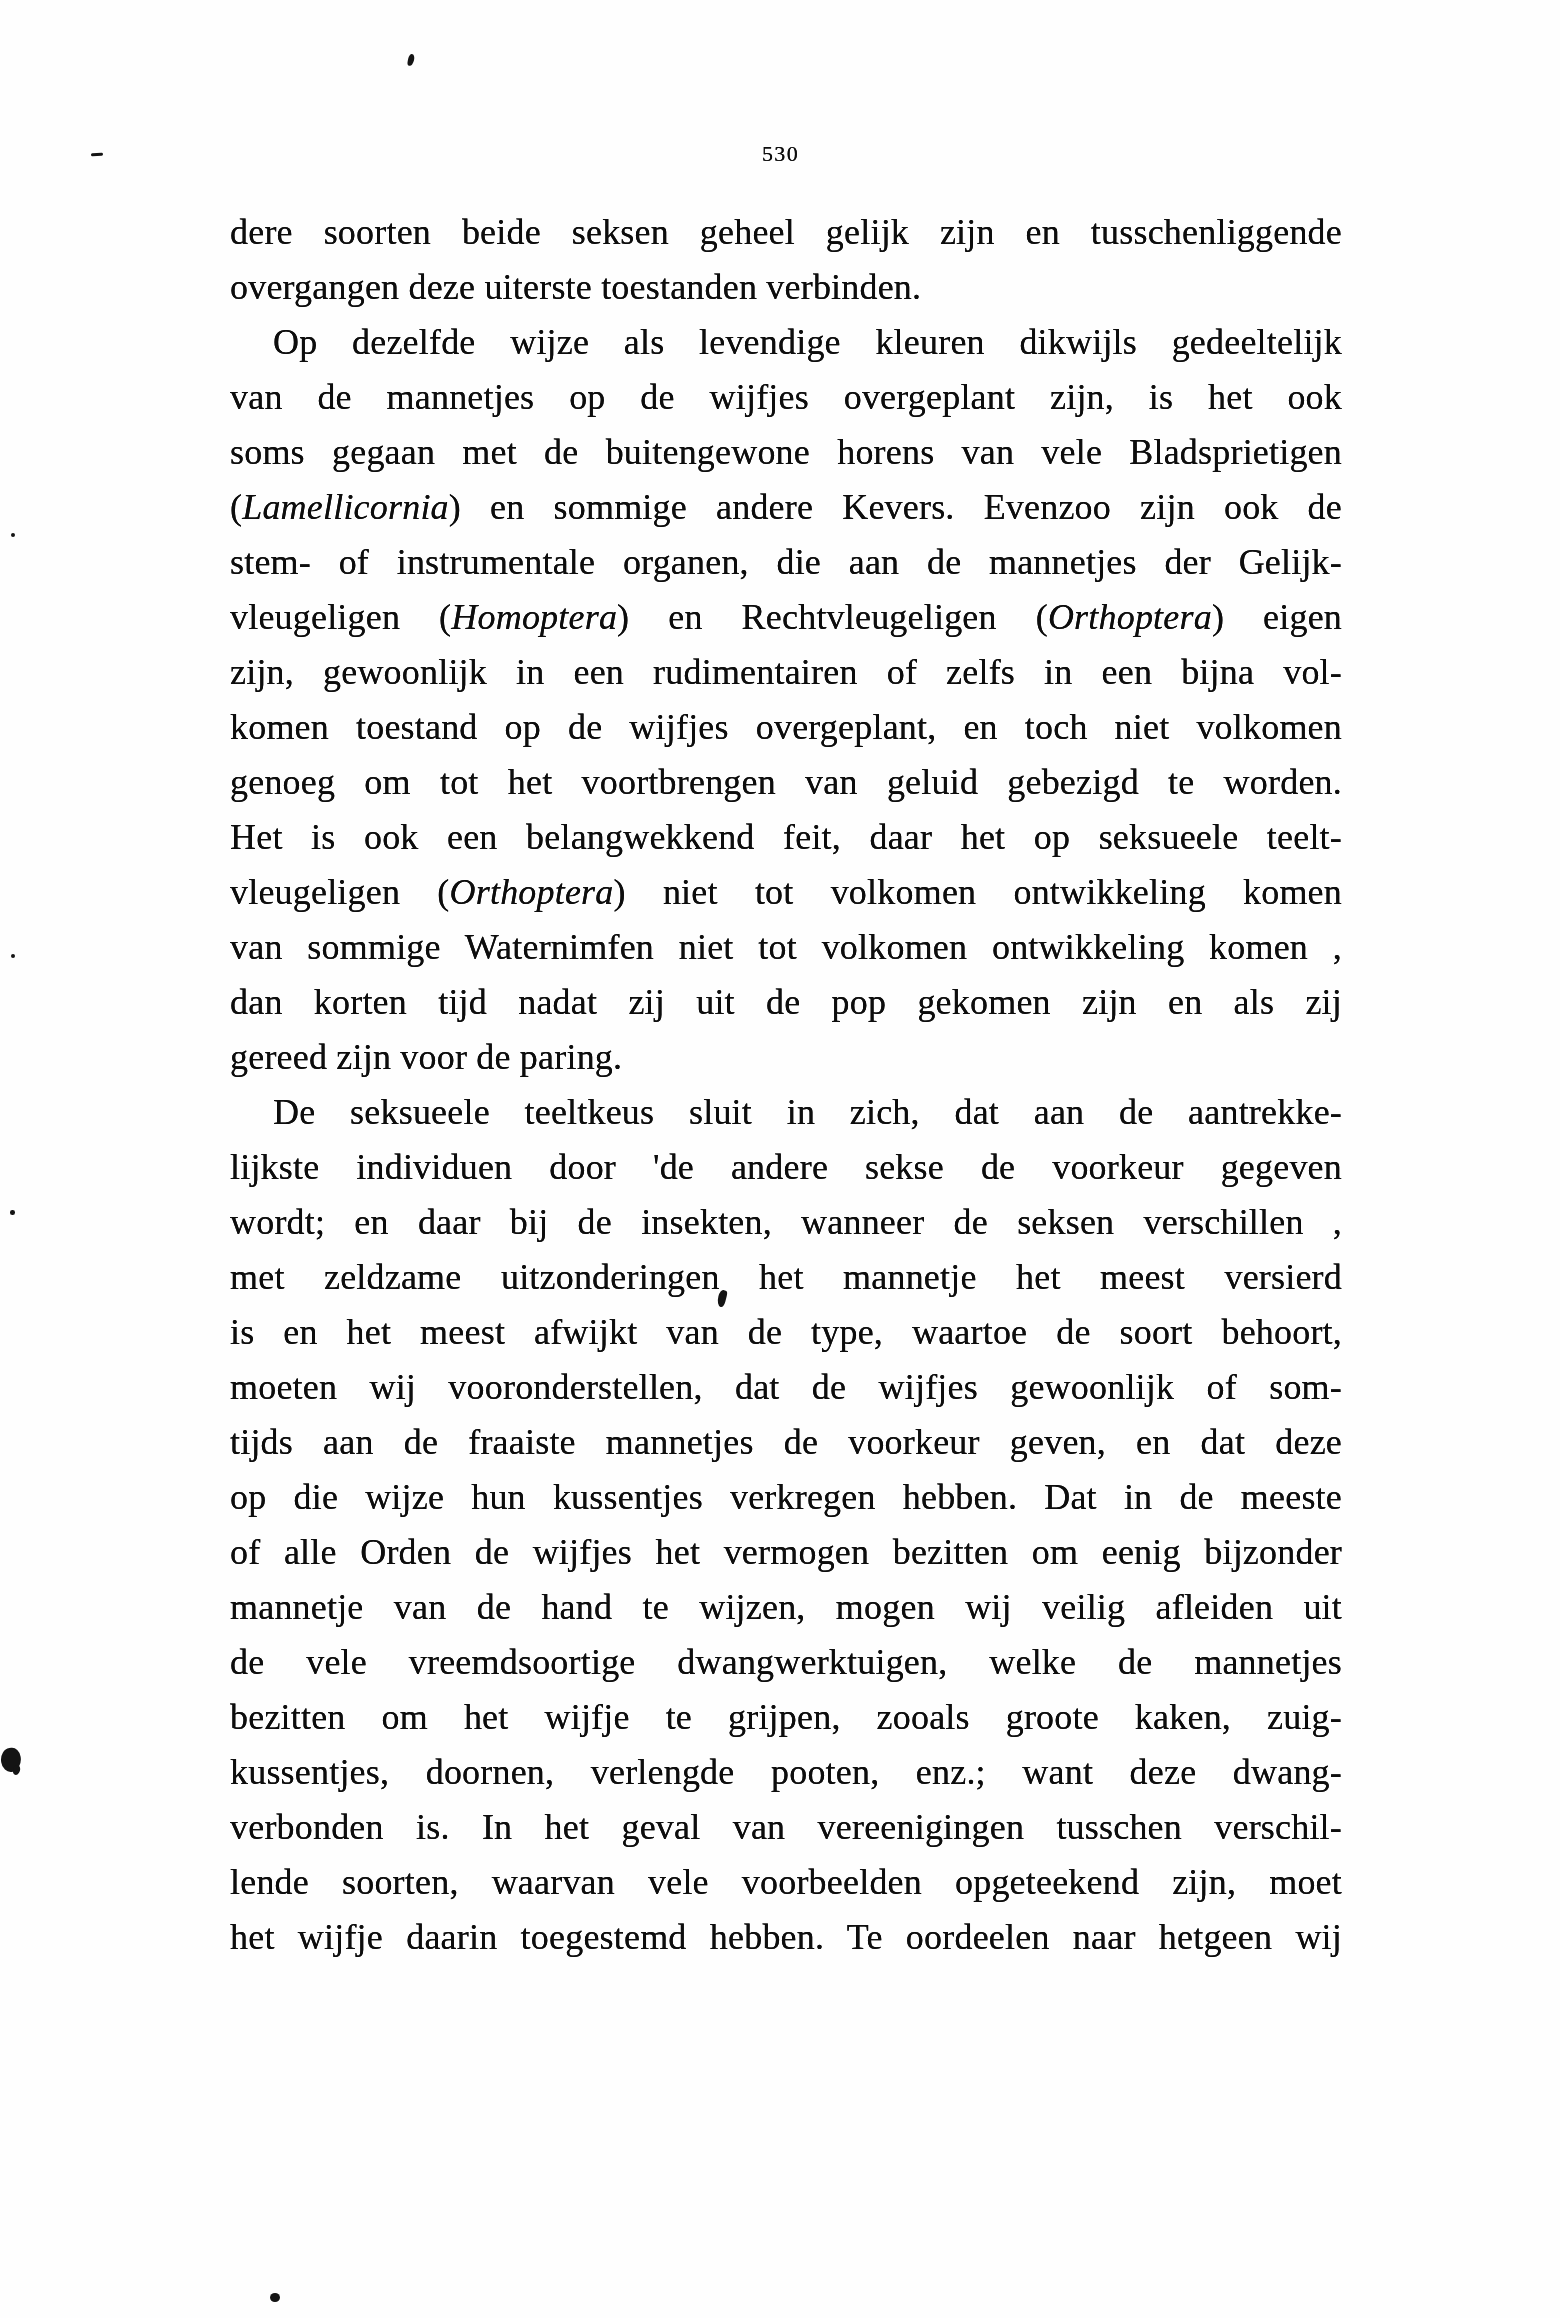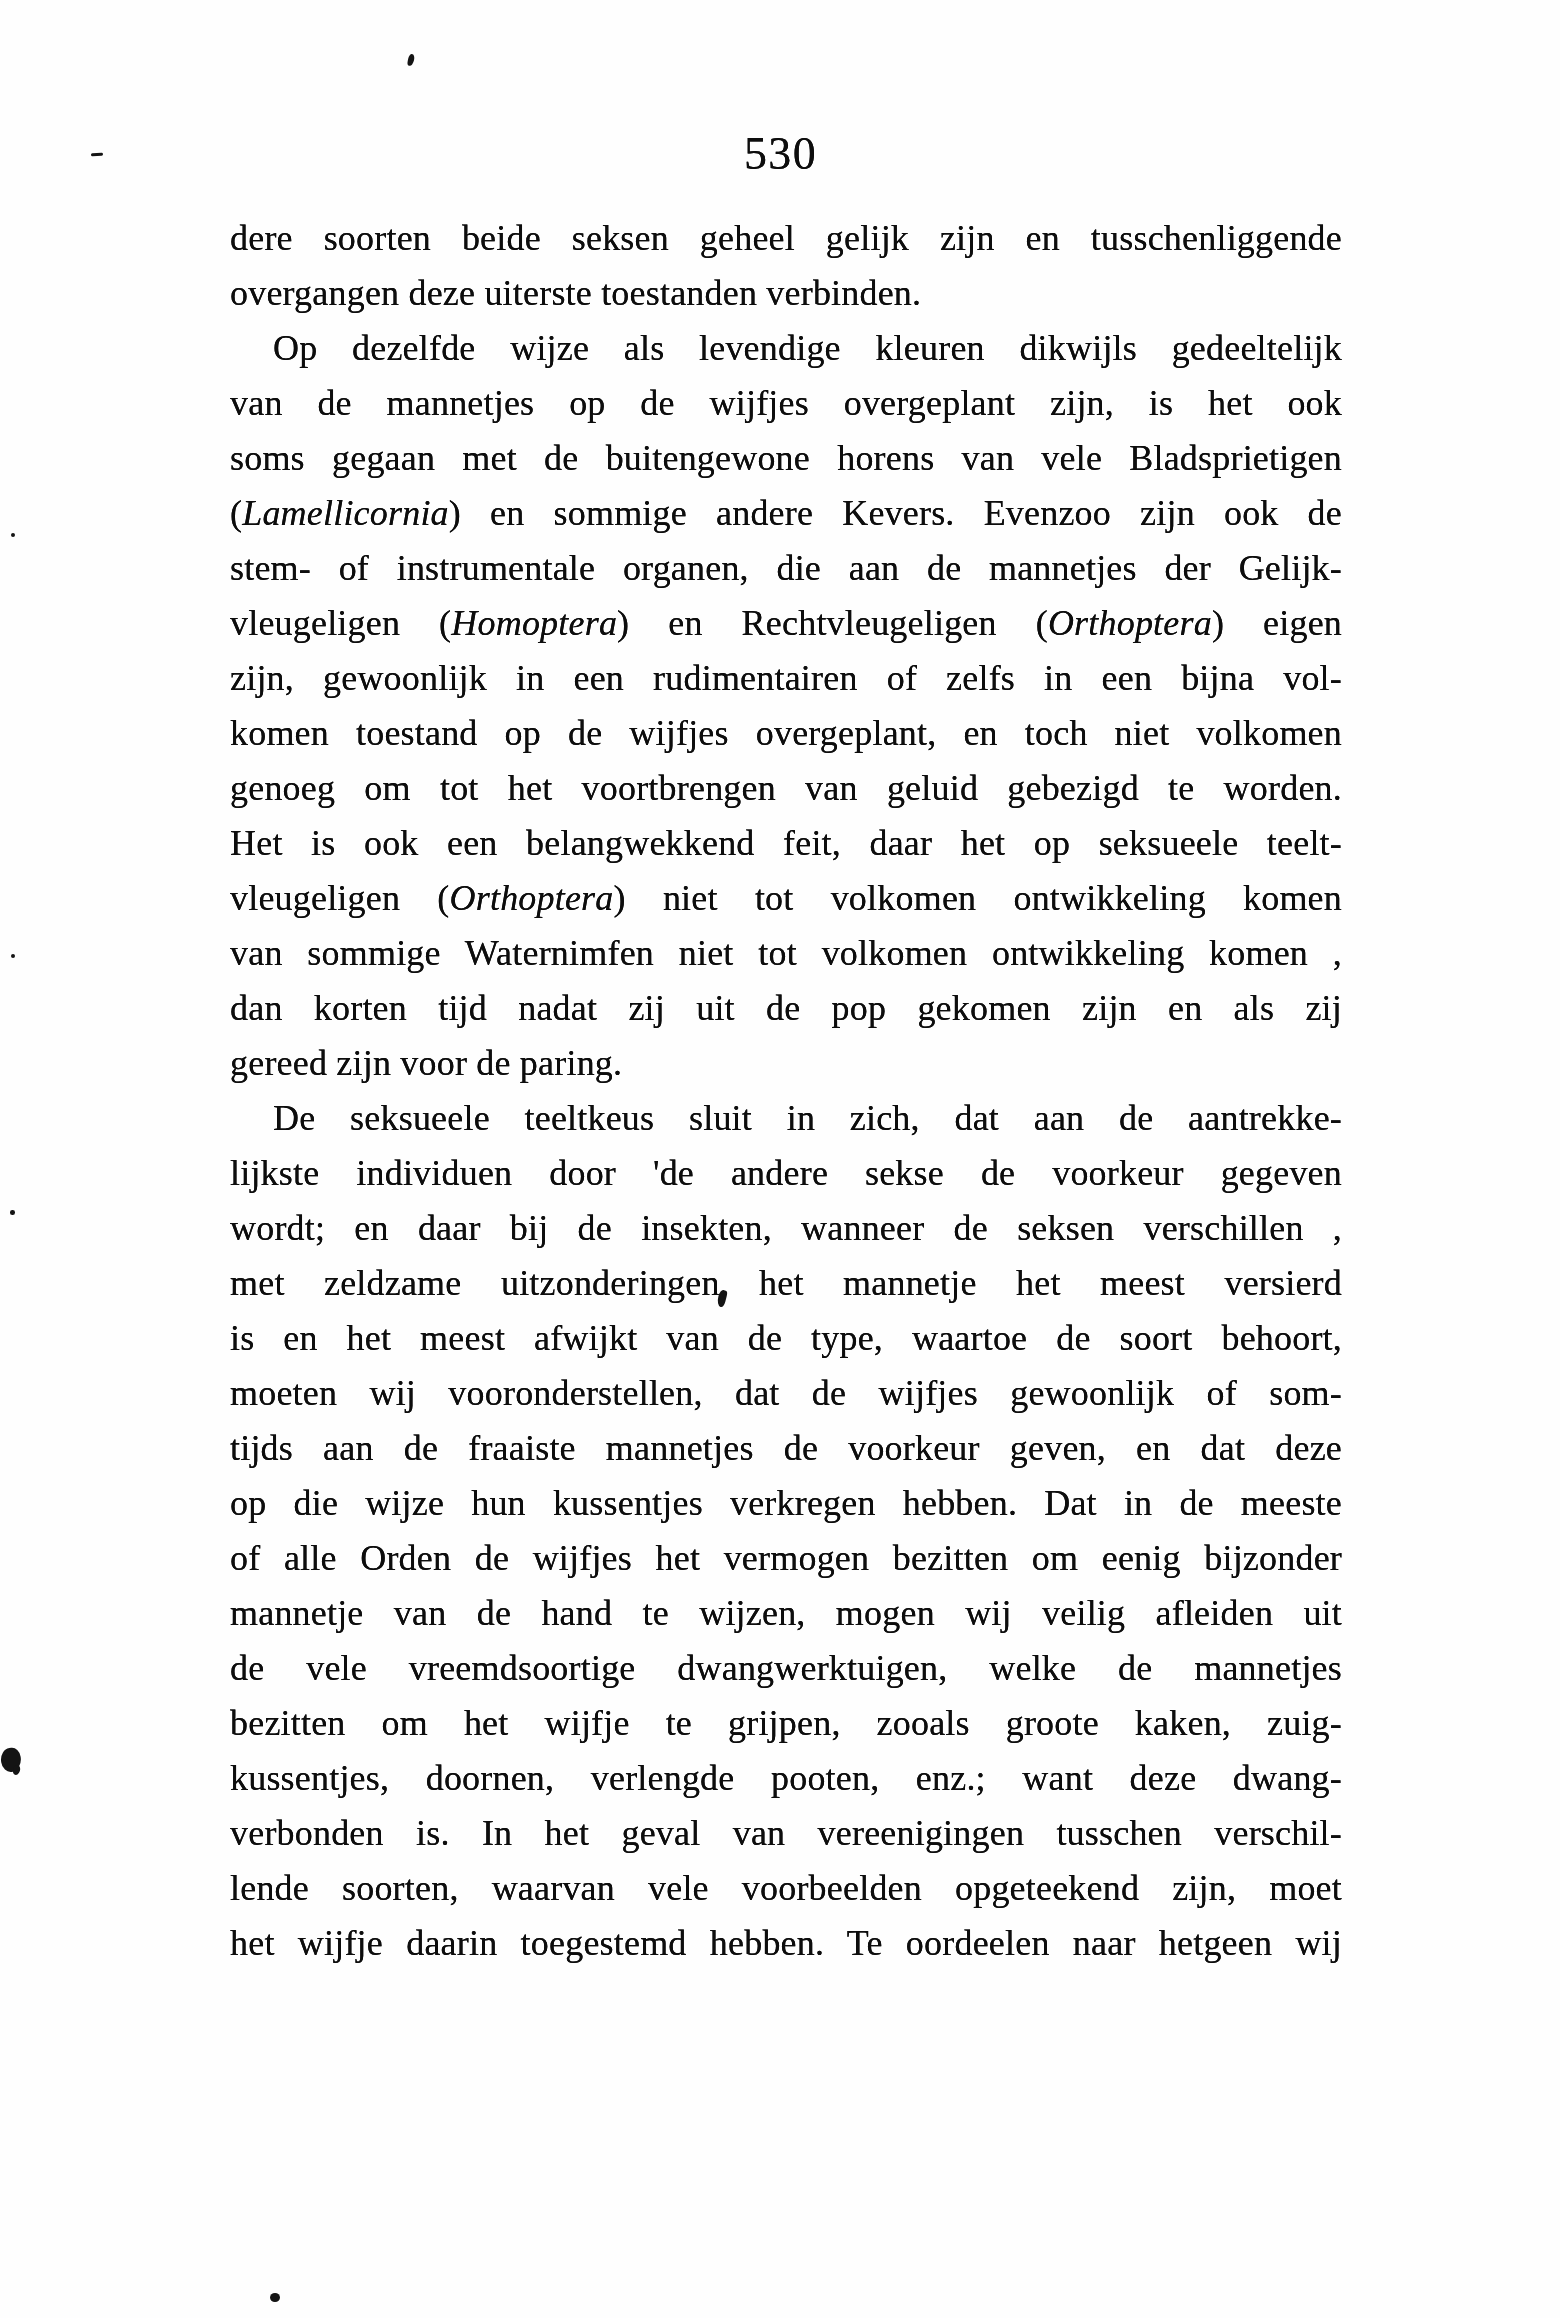--- a/index.html
+++ b/index.html
@@ -11,29 +11,29 @@
     overflow: hidden;
     font-family: "Liberation Serif", "DejaVu Serif", serif;
     color: #0d0d0d;
   }
   .page-number {
     position: absolute;
     top: 137px;
     left: 0;
     width: 100%;
     text-align: center;
-    font-size: 46px;
+    font-size: 22px;
     line-height: 34px;
     letter-spacing: 1.4px;
     text-shadow: 0 0 0.5px currentColor;
   }
   .text-block {
     position: absolute;
     left: 230px;
-    top: 211px;
+    top: 205px;
     width: 1112px;
   }
   .line {
     height: 55px;
     line-height: 55px;
     font-size: 36px;
     text-align: justify;
     text-align-last: justify;
     overflow: hidden;
     letter-spacing: 0.2px;

